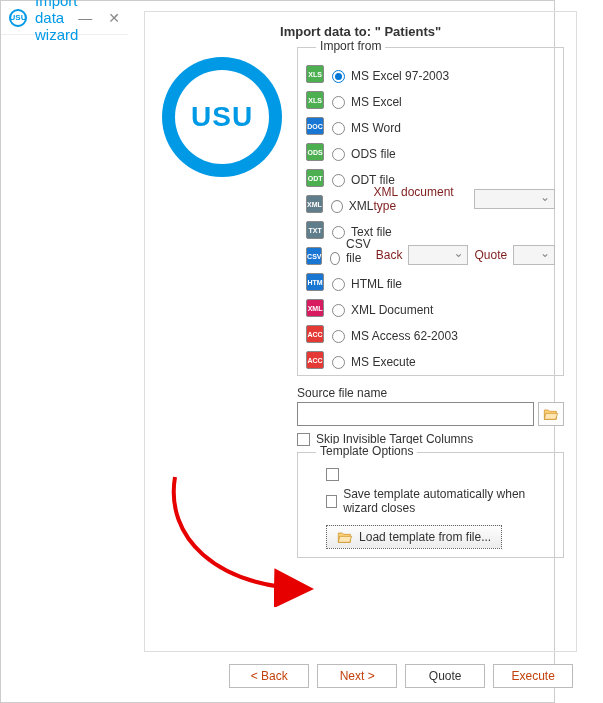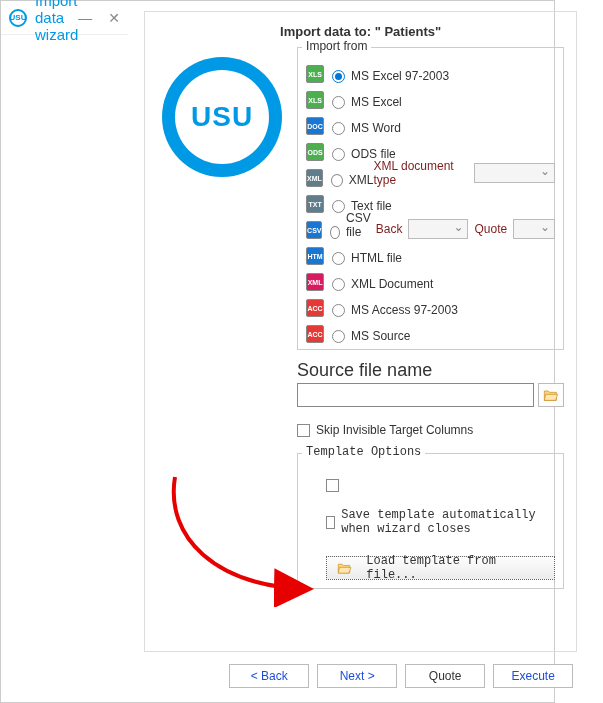--- a/index.html
+++ b/index.html
@@ -117,21 +117,21 @@
   }
   .fieldset::before {
     content: "";
     position: absolute;
     top: 0; left: 0; right: 0;
     border-top: 1px solid #ccc;
   }
   .fieldset .legend {
     position: absolute;
     top: -8px;
-    left: 4px;
+    left: 18px;
     background: #fff;
     padding: 0 4px;
     font-size: 12px;
   }
   .radio-row {
     display: flex;
     align-items: flex-end;
     height: 26px;
   }
   .file-icon {
@@ -192,21 +192,21 @@
     font-size: 12px;
   }
   .combo.small { width: 42px; }
   .textfield {
     height: 20px;
     border: 1px solid #bbb;
     background: #fff;
     width: 90px;
   }
   .section-label {
-    font-size: 18px;
+    font-size: 12px;
     margin-top: 4px;
     margin-bottom: 2px;
   }
   .source-row {
     display: flex;
     gap: 4px;
   }
   .source-input {
     flex: 1;
     height: 24px;
@@ -219,35 +219,34 @@
     background: #fdfdfd;
     display: flex;
     align-items: center;
     justify-content: center;
   }
   .folder-icon-svg { width: 16px; height: 14px; }
   .checkbox-row {
     display: flex;
     align-items: center;
     gap: 6px;
-    margin: 16px 0;
+    margin: 6px 0;
   }
   .checkbox {
     width: 13px; height: 13px;
     border: 1px solid #888;
     background: #fff;
   }
   .template-fieldset {
     margin-top: 4px;
-    font-family: Liberation Mono, monospace;
   }
   .load-btn {
     display: inline-flex;
     align-items: center;
-    gap: 14px;
+    gap: 6px;
     height: 24px;
     padding: 0 10px;
     border: 1px dotted #666;
     background: linear-gradient(#fdfdfd, #ececec);
     margin: 4px 0 2px 20px;
     font-size: 12px;
   }
   .btn-row {
     display: flex;
     justify-content: flex-end;
@@ -257,21 +256,21 @@
   .btn {
     width: 80px;
     height: 24px;
     border: 1px solid #bbb;
     background: #fff;
     font-size: 12px;
     display: flex;
     align-items: center;
     justify-content: center;
   }
-  .btn.disabled { color: #1d4ed8; }
+  .btn.disabled { color: #c2410c; }
   .arrow-overlay {
     position: absolute;
     left: 10px;
     bottom: 44px;
     width: 180px;
     height: 140px;
     pointer-events: none;
   }
   .indent { margin-left: 20px; }
 </style>
@@ -320,20 +319,25 @@
                   <div class="file-icon" style="background: rgb(25, 118, 210);">DOC</div>
                   <div class="radio"></div>
                   <span class="radio-label">MS Word</span>
                 </div>
                 <div class="radio-row">
                   <div class="file-icon" style="background: rgb(76, 175, 80);">ODS</div>
                   <div class="radio"></div>
                   <span class="radio-label">ODS file</span>
                 </div>
                 <div class="radio-row">
+                  <div class="file-icon" style="background: rgb(76, 175, 80);">ODT</div>
+                  <div class="radio"></div>
+                  <span class="radio-label">ODT file</span>
+                </div>
+                <div class="radio-row">
                   <div class="file-icon" style="background: rgb(96, 125, 139);">XML</div>
                   <div class="radio"></div>
                   <span class="radio-label">XML</span>
                   <div class="row-extra">
                     <label>XML document type</label>
                     <div class="combo"></div>
                   </div>
                 </div>
                 <div class="radio-row">
                   <div class="file-icon" style="background: rgb(96, 125, 139);">TXT</div>
@@ -357,26 +361,26 @@
                   <span class="radio-label">HTML file</span>
                 </div>
                 <div class="radio-row">
                   <div class="file-icon" style="background: rgb(216, 27, 96);">XML</div>
                   <div class="radio"></div>
                   <span class="radio-label">XML Document</span>
                 </div>
                 <div class="radio-row">
                   <div class="file-icon" style="background: rgb(229, 57, 53);">ACC</div>
                   <div class="radio"></div>
-                  <span class="radio-label">MS Access 97-2003</span>
+                  <span class="radio-label">MS Access 62-2003</span>
                 </div>
                 <div class="radio-row">
                   <div class="file-icon" style="background: rgb(229, 57, 53);">ACC</div>
                   <div class="radio"></div>
-                  <span class="radio-label">MS Source</span>
+                  <span class="radio-label">MS Execute</span>
                 </div>
               </div>
           </div>
 
           <div class="section-label">Source file name</div>
           <div class="source-row">
             <div class="source-input"></div>
             <div class="folder-btn">
               <svg class="folder-icon-svg" viewBox="0 0 24 20">
                 <path d="M2 4 L8 4 L10 6 L20 6 L20 18 L2 18 Z" fill="#ffd27a" stroke="#c78a1a"></path>

